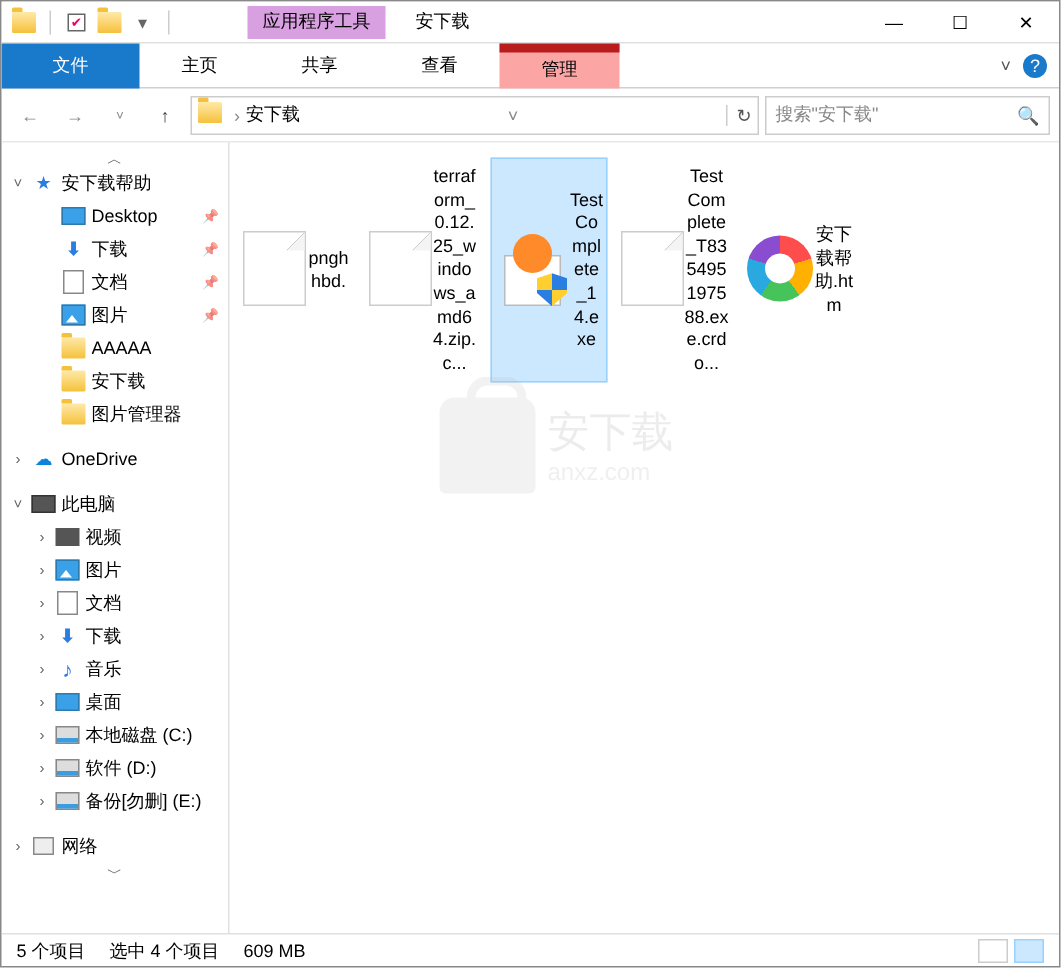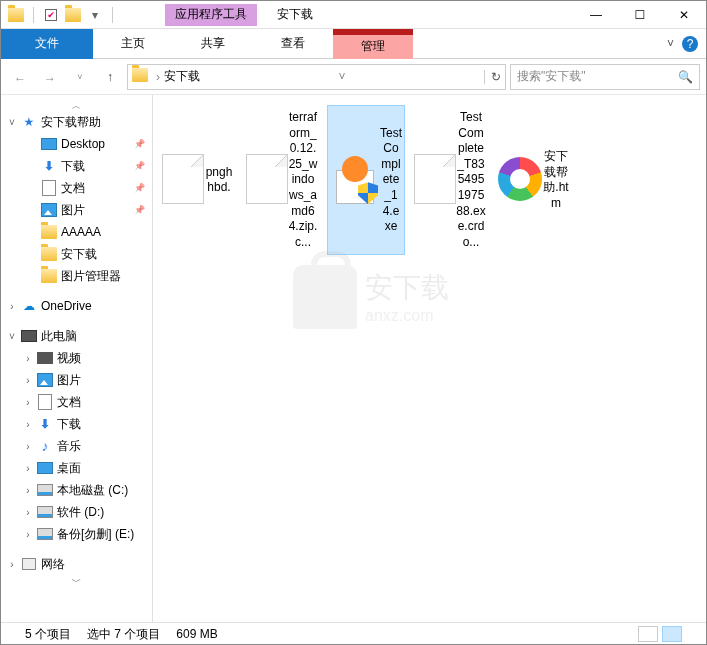--- a/index.html
+++ b/index.html
@@ -46,21 +46,21 @@
 .file-item.selected { background: #cce8ff; border: 1px solid #99d1ff; }
 .file-icon { width: 56px; height: 56px; display: flex; align-items: center; justify-content: center; margin-bottom: 2px; }
 .file-name { text-align: center; word-break: break-all; line-height: 1.3; font-size: 12px; }
 
 .watermark { position: absolute; top: 170px; left: 140px; opacity: 0.18; display: flex; align-items: center; gap: 8px; pointer-events: none; }
 .watermark-icon { width: 64px; height: 64px; background: #bbb; border-radius: 10px 10px 4px 4px; position: relative; }
 .watermark-icon::before { content: ""; position: absolute; top: -14px; left: 18px; width: 28px; height: 20px; border: 6px solid #bbb; border-bottom: none; border-radius: 14px 14px 0 0; }
 .watermark-text { font-size: 28px; color: #999; }
 .watermark-sub { font-size: 16px; color: #aaa; }
 
-.statusbar { height: 23px; border-top: 1px solid #e0e0e0; display: flex; align-items: center; padding: 0 24px; gap: 16px; }
+.statusbar { height: 23px; border-top: 1px solid #e0e0e0; display: flex; align-items: center; padding: 0 10px; gap: 16px; }
 .statusbar .view-icons { margin-left: auto; display: flex; gap: 4px; }
 .view-ic { width: 20px; height: 16px; border: 1px solid #ccc; }
 .view-ic.active { background: #cce8ff; border-color: #99d1ff; }
 
 
 .ic-folder { width:16px; height:14px; background: linear-gradient(#ffe9a8,#f5c13b); border-radius: 1px; position: relative; display:inline-block; }
 .ic-folder::before { content:""; position:absolute; top:-3px; left:0; width:7px; height:3px; background:#f5c13b; border-radius:1px 1px 0 0; }
 .ic-file-blank { width:42px; height:50px; background:#fff; border:1px solid #ccc; position:relative; }
 .ic-file-blank::after { content:""; position:absolute; top:0; right:0; width:12px; height:12px; background: linear-gradient(135deg, transparent 48%, #ccc 48%, #ccc 52%, #f4f4f4 52%); }
 .ic-exe { position: relative; width:50px; height:50px; }
@@ -334,19 +334,19 @@
         <div class="file-icon">
           <div class="ic-htm"></div>
         </div>
         <div class="file-name">安下载帮助.htm</div>
       </div>
     </div>
 </div>
 
 <div class="statusbar">
   <span>5 个项目</span>
-  <span>选中 7 个项目</span>
+  <span>选中 4 个项目</span>
   <span>609 MB</span>
   <div class="view-icons">
     <div class="view-ic"></div>
     <div class="view-ic active"></div>
   </div>
 </div>
 
 </body></html>

